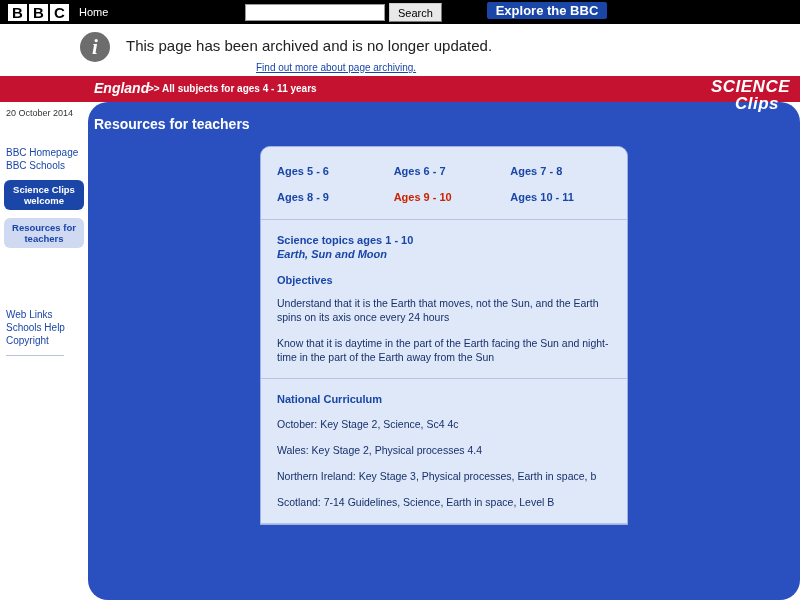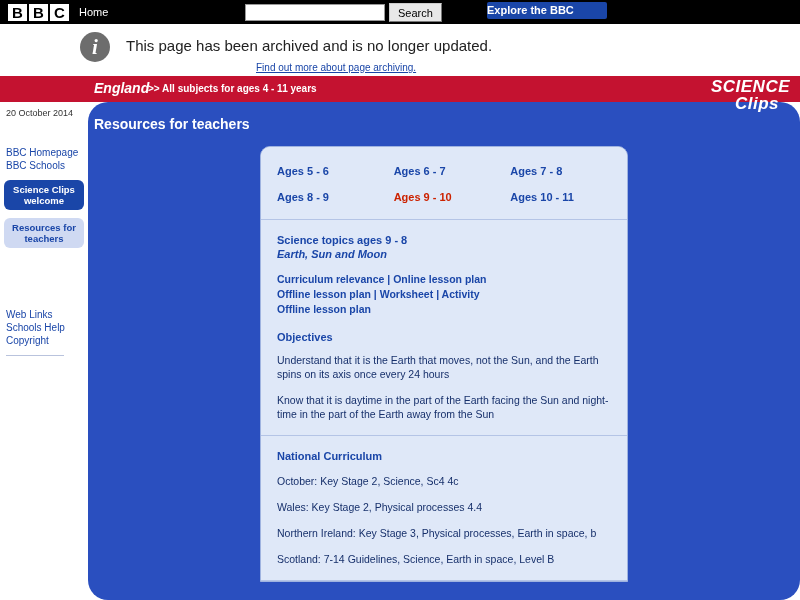--- a/index.html
+++ b/index.html
@@ -71,23 +71,23 @@
     font-family: "Liberation Sans", sans-serif;
   }
   .explore-btn {
     position: absolute;
     left: 487px;
     top: 2px;
     width: 120px;
     height: 17px;
     background: #1a46a8;
     color: #ffffff;
-    font-size: 11px;
-    font-weight: bold;
-    text-align: left;
+    font-size: 13px;
+    font-weight: bold;
+    text-align: center;
     line-height: 17px;
     border-radius: 2px;
   }
 
   
   .archive {
     height: 52px;
     background: #ffffff;
     border-bottom: 1px solid #ffffff;
     display: flex;
@@ -386,28 +386,23 @@
         <div class="ages-grid">
           <a class="age-link" href="#">Ages 5 - 6</a>
           <a class="age-link" href="#">Ages 6 - 7</a>
           <a class="age-link" href="#">Ages 7 - 8</a>
           <a class="age-link" href="#">Ages 8 - 9</a>
           <a class="age-link current" href="#">Ages 9 - 10</a>
           <a class="age-link" href="#">Ages 10 - 11</a>
         </div>
 
         <div class="section">
-          <div class="topic-title">Science topics ages 9 - 8</div>
+          <div class="topic-title">Science topics ages 1 - 10</div>
           <div class="topic-sub">Earth, Sun and Moon</div>
 
-          <div class="linkrow">
-            <a href="#">Curriculum relevance</a><span class="sep"> | </span><a href="#">Online lesson plan</a><br>
-            <a href="#">Offline lesson plan</a><span class="sep"> | </span><a href="#">Worksheet</a><span class="sep"> | </span><a href="#">Activity</a><br>
-            <a href="#">Offline lesson plan</a>
-          </div>
 
           <div class="heading">Objectives</div>
           <div class="para">Understand that it is the Earth that moves, not the Sun, and the Earth spins on its axis once every 24 hours</div>
           <div class="para">Know that it is daytime in the part of the Earth facing the Sun and night-time in the part of the Earth away from the Sun</div>
         </div>
 
         <div class="section">
           <div class="nc-heading">National Curriculum</div>
           <div class="para">October: Key Stage 2, Science, Sc4 4c</div>
           <div class="para">Wales: Key Stage 2, Physical processes 4.4</div>

